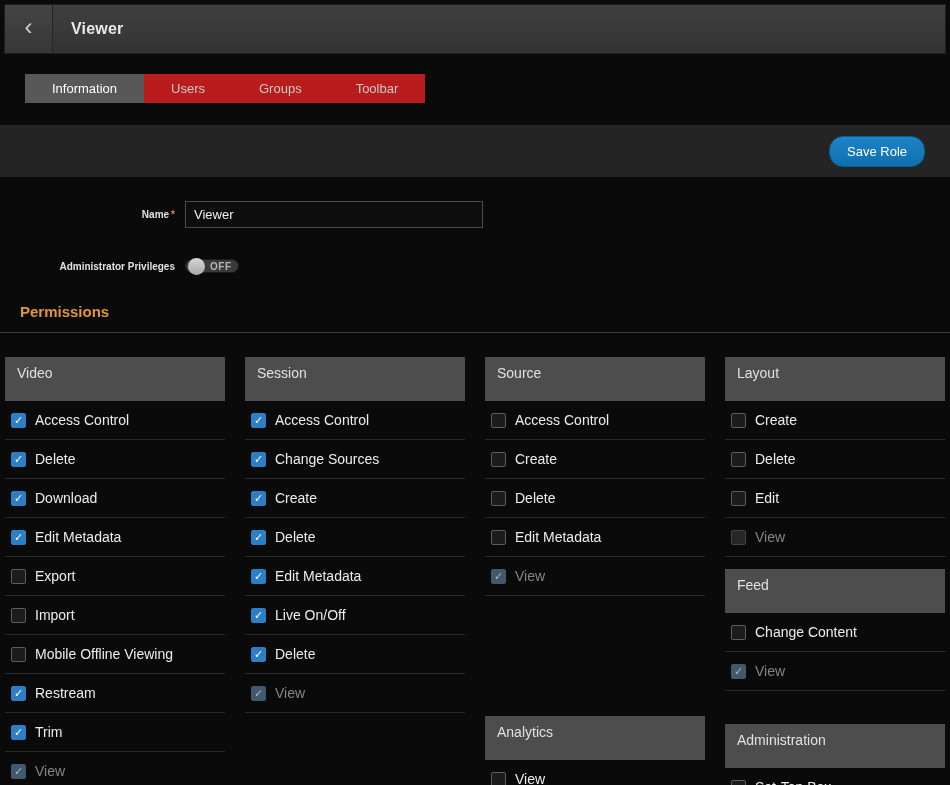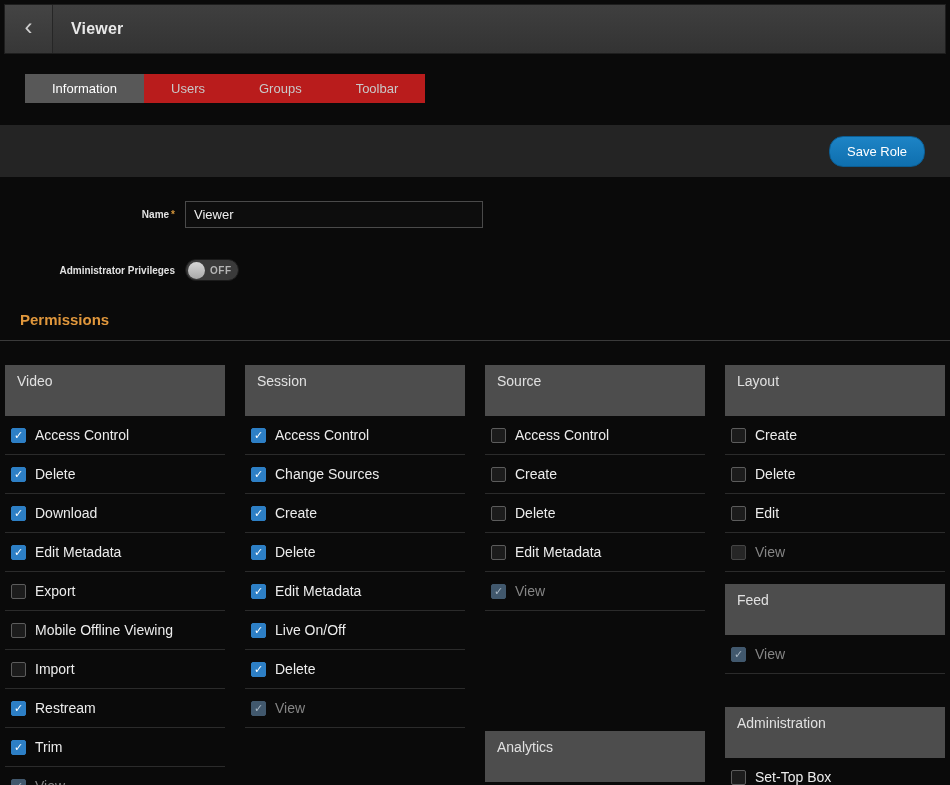--- a/index.html
+++ b/index.html
@@ -103,21 +103,21 @@
     background: #0d0d0d;
     border: 1px solid #4a4a4a;
     color: #eeeeee;
     font-size: 13px;
     font-family: inherit;
     padding: 0 8px;
   }
   .toggle {
     margin-left: 10px;
     width: 54px;
-    height: 22px;
+    height: 14px;
     border-radius: 12px;
     background: #3a3a3a;
     border: 1px solid #1b1b1b;
     display: flex;
     align-items: center;
     cursor: pointer;
   }
   .knob {
     width: 17px; height: 17px;
     border-radius: 50%;
@@ -147,21 +147,21 @@
     display: grid;
     grid-template-columns: repeat(4, 1fr);
     gap: 20px;
     padding: 0 5px;
   }
   .group-header {
     background: #4d4d4d;
     color: #e0e0e0;
     font-size: 14px;
     padding: 8px 12px;
-    height: 51px;
+    height: 44px;
   }
   .group-feed { margin-top: 12px; }
   .group-analytics { margin-top: 120px; }
   .group-administration { margin-top: 33px; }
   .perm-row {
     height: 39px;
     display: flex;
     align-items: center;
     gap: 9px;
     padding: 0 6px;
@@ -256,25 +256,25 @@
       <div class="perm-row">
         <span class="checkbox checked">✓</span>
         <span class="perm-label">Edit Metadata</span>
       </div>
       <div class="perm-row">
         <span class="checkbox"></span>
         <span class="perm-label">Export</span>
       </div>
       <div class="perm-row">
         <span class="checkbox"></span>
+        <span class="perm-label">Import</span>
+      </div>
+      <div class="perm-row">
+        <span class="checkbox"></span>
         <span class="perm-label">Mobile Offline Viewing</span>
-      </div>
-      <div class="perm-row">
-        <span class="checkbox"></span>
-        <span class="perm-label">Import</span>
       </div>
       <div class="perm-row">
         <span class="checkbox checked">✓</span>
         <span class="perm-label">Restream</span>
       </div>
       <div class="perm-row">
         <span class="checkbox checked">✓</span>
         <span class="perm-label">Trim</span>
       </div>
       <div class="perm-row disabled">
@@ -357,20 +357,24 @@
       </div>
       <div class="perm-row">
         <span class="checkbox"></span>
         <span class="perm-label">Edit</span>
       </div>
       <div class="perm-row disabled">
         <span class="checkbox disabled"></span>
         <span class="perm-label">View</span>
       </div>
       <div class="group-header group-feed">Feed</div>
+      <div class="perm-row">
+        <span class="checkbox"></span>
+        <span class="perm-label">Change Content</span>
+      </div>
       <div class="perm-row disabled">
         <span class="checkbox checked disabled">✓</span>
         <span class="perm-label">View</span>
       </div>
       <div class="group-header group-administration">Administration</div>
       <div class="perm-row">
         <span class="checkbox"></span>
         <span class="perm-label">Set-Top Box</span>
       </div>
     </div>

